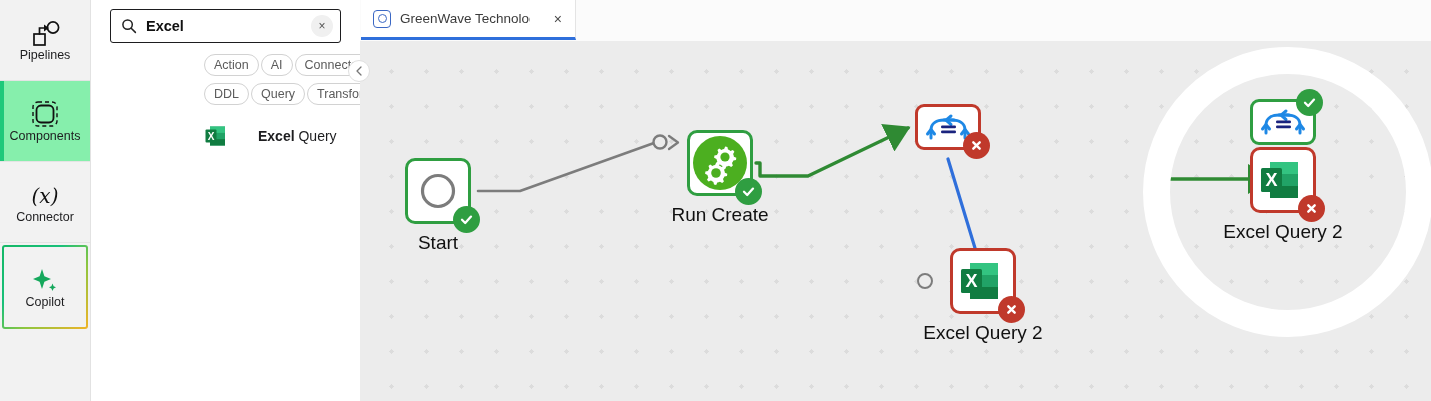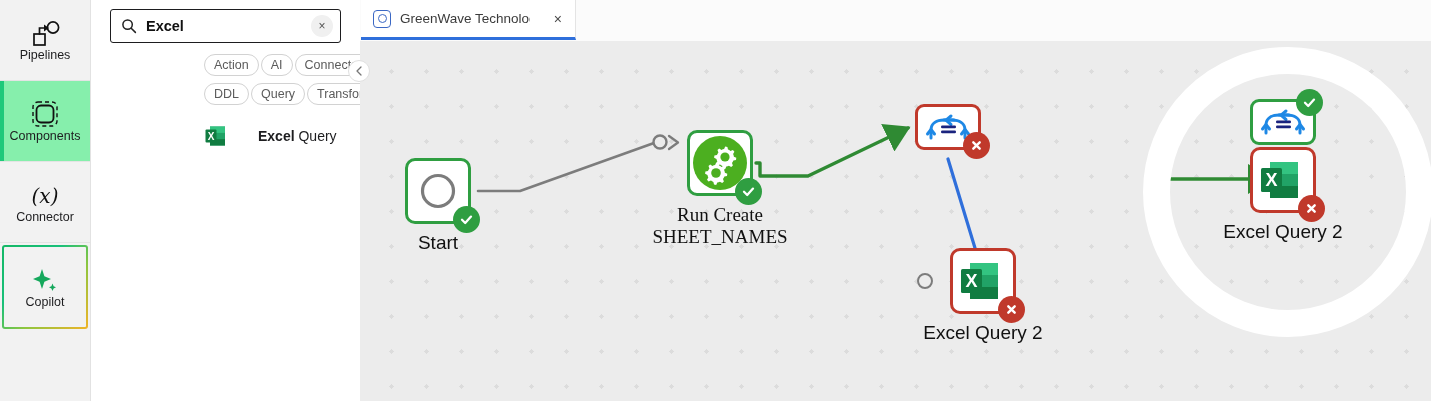--- a/index.html
+++ b/index.html
@@ -147,21 +147,21 @@
     right:-12px;bottom:-12px;display:flex;align-items:center;justify-content:center;
   }
   .badge.ok{background:#2f9e41;}
   .badge.err{background:#c0392b;}
   .badge svg{width:15px;height:15px;}
   .node-label{
     position:absolute;left:50%;transform:translateX(-50%);
     top:74px;font-size:19px;color:#111;white-space:nowrap;text-align:center;
     line-height:1.16;
   }
-  .node-label.two{top:74px;font-family:Liberation Serif, serif;}
+  .node-label.two{top:74px;}
 
   
   .mini-box{
     width:66px;height:46px;border-radius:9px;background:#fff;box-sizing:border-box;
     position:relative;
   }
   .mini-box.green{border:3px solid #2f9e41;}
   .mini-box.red{border:3px solid #c0392b;}
 
   .port{
@@ -353,21 +353,20 @@
           </svg>
         </div>
         <div class="badge ok">
           <svg viewBox="0 0 15 15">
               <path d="M3 7.8 L6.2 11 L12 4.6" fill="none" stroke="#fff" stroke-width="2.3" stroke-linecap="round" stroke-linejoin="round"></path>
             </svg>
         </div>
       </div>
       <div class="node-label two">
         <div>Run Create</div>
-        <div>SHEET_NAMES</div>
       </div>
     </div>
 
     <div class="node" style="left:555px;top:63px;">
       <div class="mini-box red">
         <div class="node-inner">
           <svg width="50" height="34" viewBox="0 0 50 34">
             <g fill="none" stroke="#1e88e5" stroke-width="3" stroke-linecap="round" stroke-linejoin="round">
               <path d="M8 28 V20 C8 13 14 10 21 10 H31"></path>
               <path d="M42 28 V20 C42 13 36 10 29 10 H21"></path>

